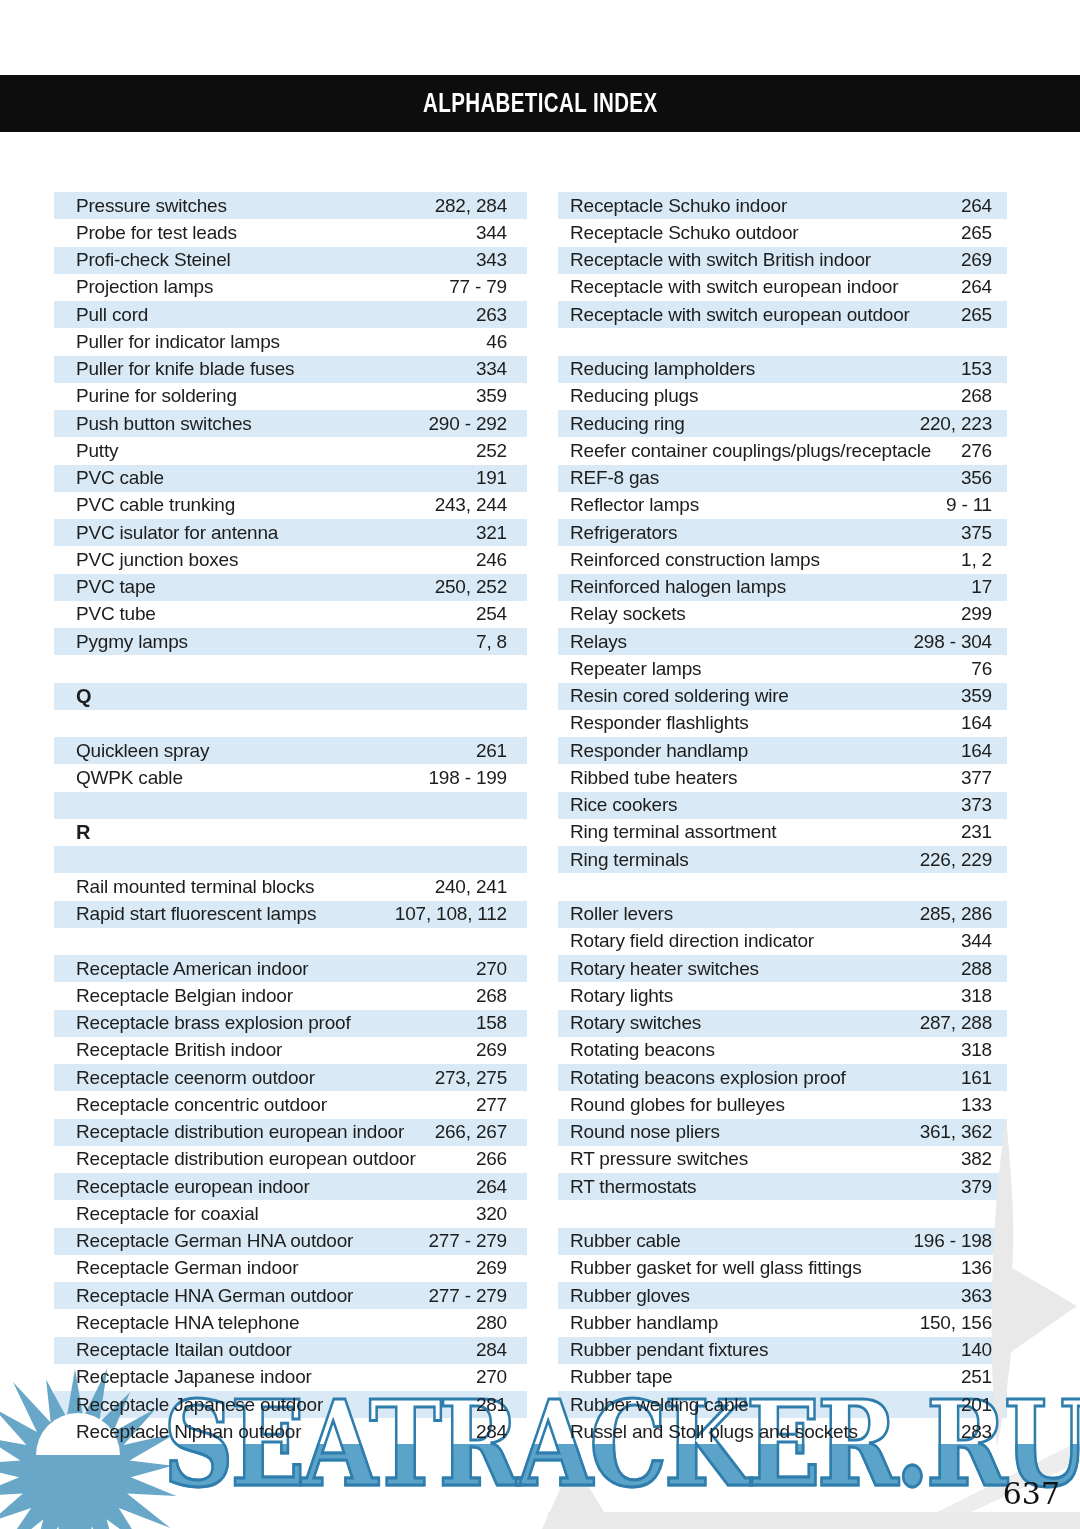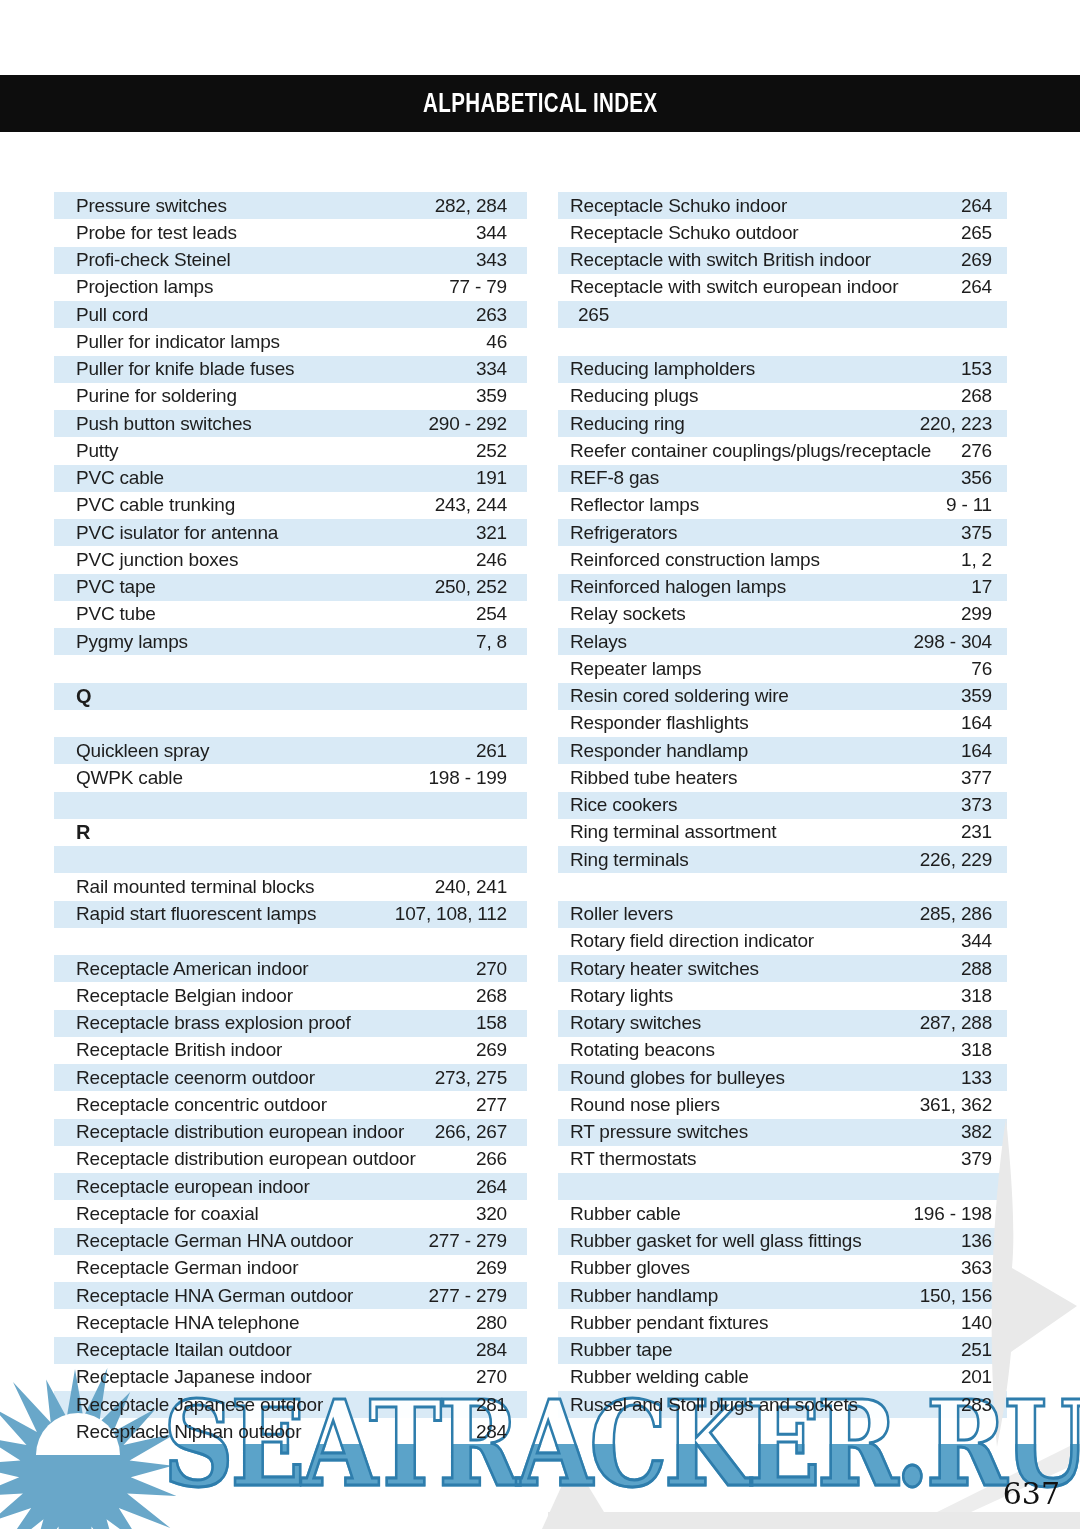--- a/index.html
+++ b/index.html
@@ -346,20 +346,21 @@
       </div>
       <div class="row">
         <span class="lbl">Receptacle with switch British indoor</span>
         <span class="pgs">269</span>
       </div>
       <div class="row">
         <span class="lbl">Receptacle with switch european indoor</span>
         <span class="pgs">264</span>
       </div>
       <div class="row">
+        <span class="lbl">Receptacle with switch european outdoor</span>
         <span class="pgs">265</span>
       </div>
       <div class="row"></div>
       <div class="row">
         <span class="lbl">Reducing lampholders</span>
         <span class="pgs">153</span>
       </div>
       <div class="row">
         <span class="lbl">Reducing plugs</span>
         <span class="pgs">268</span>
@@ -451,20 +452,24 @@
       </div>
       <div class="row">
         <span class="lbl">Rotary switches</span>
         <span class="pgs">287, 288</span>
       </div>
       <div class="row">
         <span class="lbl">Rotating beacons</span>
         <span class="pgs">318</span>
       </div>
       <div class="row">
+        <span class="lbl">Rotating beacons explosion proof</span>
+        <span class="pgs">161</span>
+      </div>
+      <div class="row">
         <span class="lbl">Round globes for bulleyes</span>
         <span class="pgs">133</span>
       </div>
       <div class="row">
         <span class="lbl">Round nose pliers</span>
         <span class="pgs">361, 362</span>
       </div>
       <div class="row">
         <span class="lbl">RT pressure switches</span>
         <span class="pgs">382</span>

